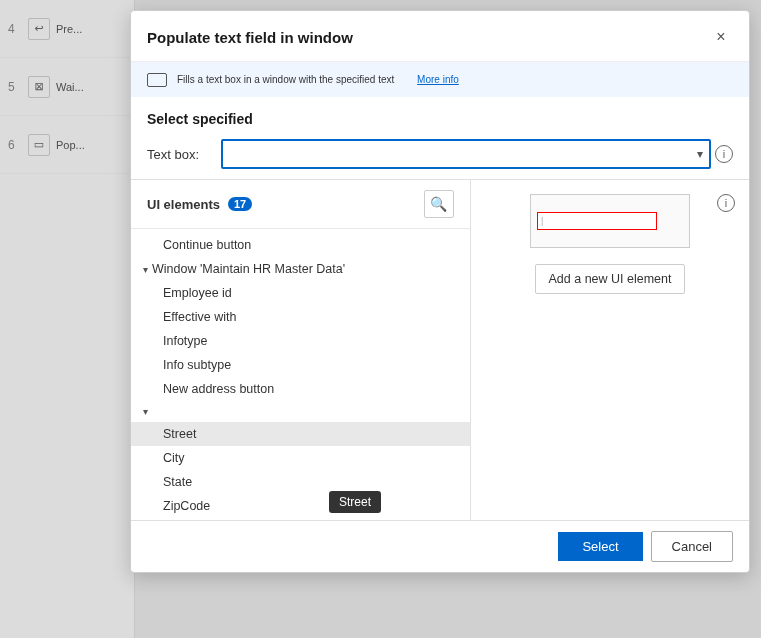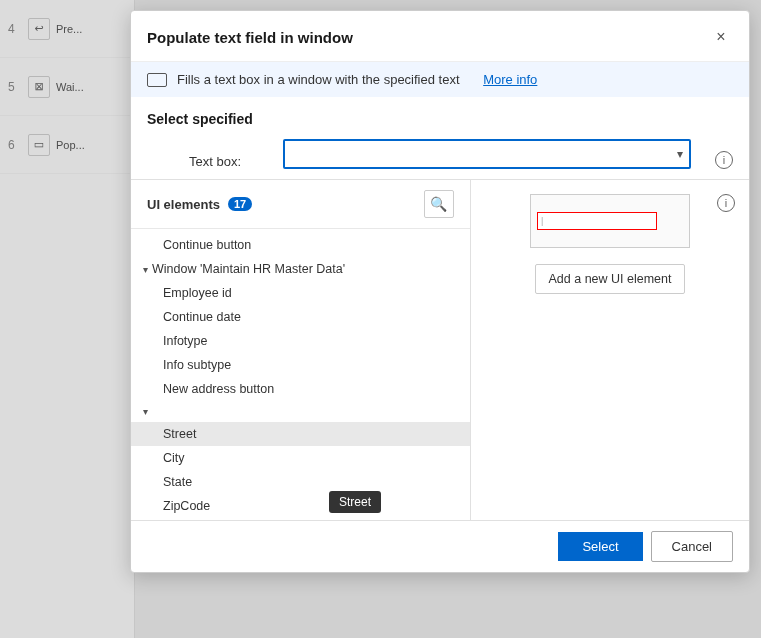--- a/index.html
+++ b/index.html
@@ -101,23 +101,23 @@
       font-size: 16px;
       border: none;
       background: none;
     }
 
     
     .info-banner {
       background: #f0f6ff;
       padding: 10px 16px;
       display: flex;
-      align-items: flex-end;
+      align-items: center;
       gap: 10px;
-      font-size: 13px;
+      font-size: 10px;
       color: #333;
     }
     .info-icon {
       width: 20px;
       height: 14px;
       border: 1.5px solid #555;
       border-radius: 2px;
       flex-shrink: 0;
       margin-top: 1px;
     }
@@ -133,23 +133,22 @@
       border-bottom: 1px solid #e0e0e0;
     }
     .params-title {
       font-size: 14px;
       font-weight: 600;
       color: #1a1a1a;
       margin-bottom: 12px;
     }
     .param-row {
       display: flex;
-      align-items: flex-end;
-      gap: 24px;
-      margin-left: 42px;
+      align-items: center;
+      gap: 4px;
     }
     .param-label {
       font-size: 13px;
       color: #333;
       width: 70px;
       flex-shrink: 0;
     }
     .param-select-wrap {
       flex: 1;
       position: relative;
@@ -435,21 +434,21 @@
       <div class="tree-list">
 
         <div class="tree-item">Continue button</div>
 
         <div class="tree-group-header">
           <span class="chevron">▾</span>
           <span>Window 'Maintain HR Master Data'</span>
         </div>
 
         <div class="tree-item">Employee id</div>
-        <div class="tree-item">Continue date</div>
+        <div class="tree-item">Effective with</div>
         <div class="tree-item">Infotype</div>
         <div class="tree-item">Info subtype</div>
         <div class="tree-item">New address button</div>
 
         <div class="tree-group-header">
           <span class="chevron">▾</span>
         </div>
 
         <div class="tree-item selected">Street</div>
         <div class="tree-item">City</div>

